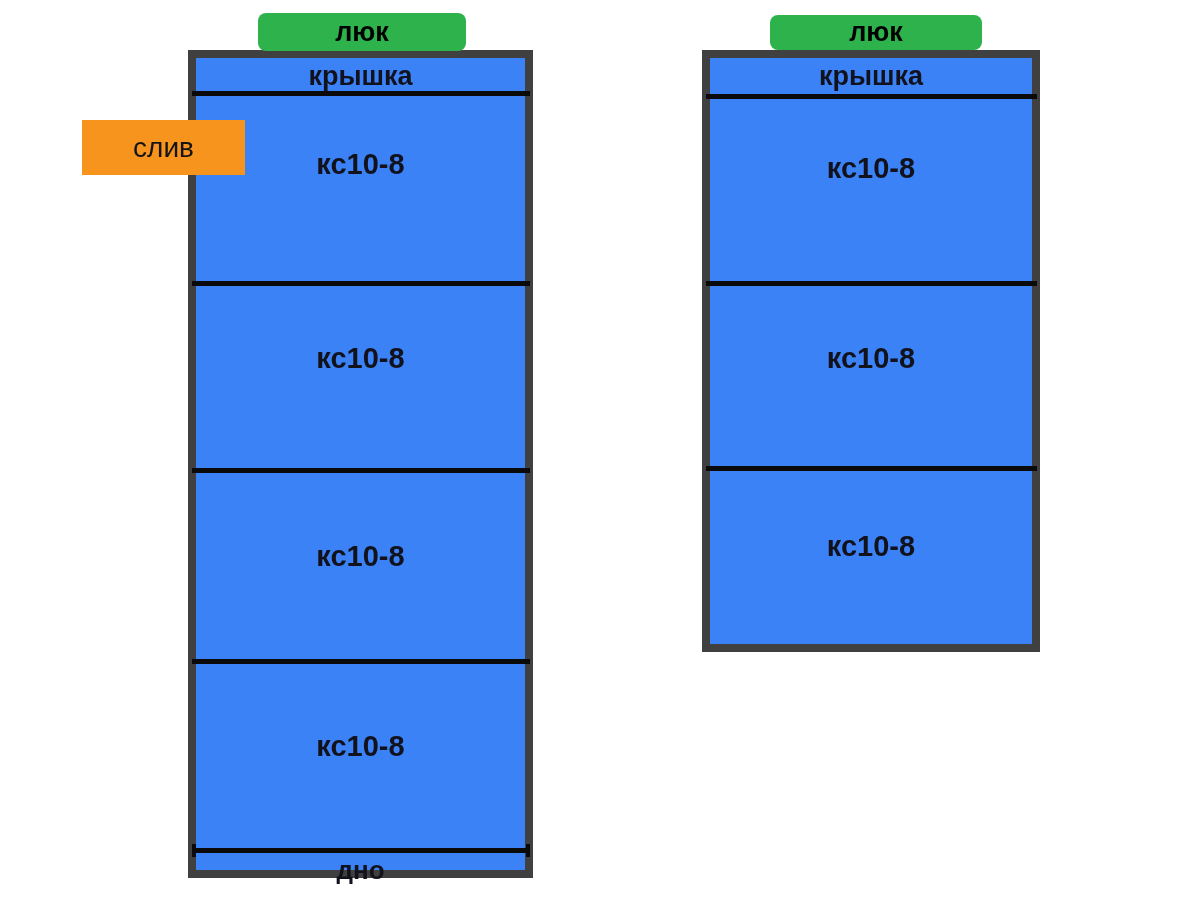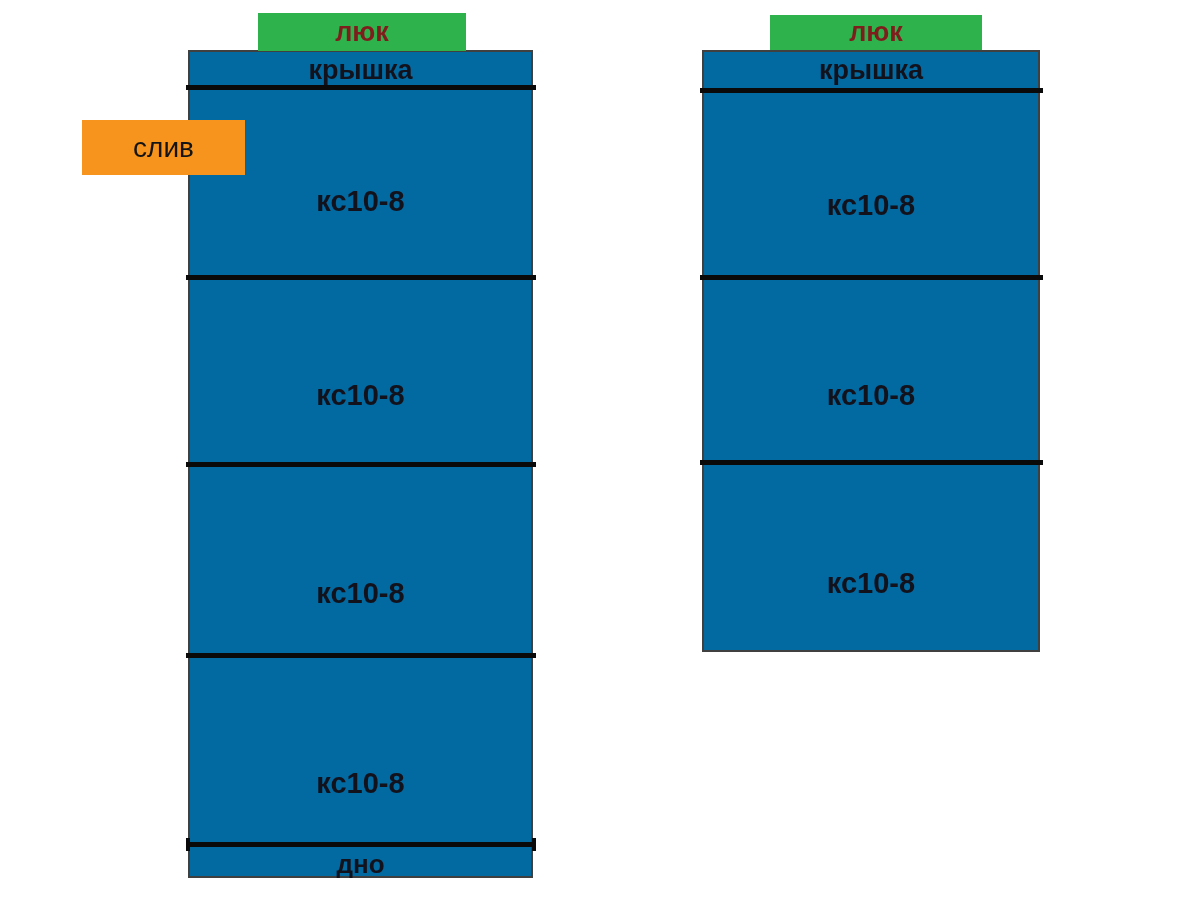--- a/index.html
+++ b/index.html
@@ -12,22 +12,22 @@
     width: 1200px;
     height: 900px;
     background: #ffffff;
     font-family: "Liberation Sans", sans-serif;
     overflow: hidden;
   }
 
   
   .well {
     position: absolute;
-    background: #0369a1;
-    border: 2px solid #404040;
+    background: #3b82f6;
+    border: 8px solid #404040;
     box-sizing: border-box;
   }
   .well-left  { left: 188px; top: 50px; width: 345px; height: 828px; }
   .well-right { left: 702px; top: 50px; width: 338px; height: 602px; }
 
   
   .hline {
     position: absolute;
     left: -4px;
     width: calc(100% + 9px);
@@ -59,21 +59,20 @@
   .ring-label {
     position: absolute;
     width: 100%;
     height: 42px;
     line-height: 42px;
     text-align: center;
     font-weight: bold;
     font-size: 29px;
     color: #12121c;
     z-index: 3;
-    margin-top: 43px;
   }
   .bottom-label {
     position: absolute;
     top: 797px;
     width: 100%;
     height: 30px;
     line-height: 30px;
     text-align: center;
     font-weight: bold;
     font-size: 26px;
@@ -83,22 +82,23 @@
 
   
   .hatch {
     position: absolute;
     background: #2eb34c;
     display: flex;
     align-items: center;
     justify-content: center;
     font-weight: bold;
     font-size: 27px;
-    color: #7f1d1d;
+    color: #000000;
     z-index: 1;
+    border-radius: 8px;
   }
   .hatch-left  { left: 258px; top: 13px; width: 208px; height: 38px; }
   .hatch-right { left: 770px; top: 15px; width: 212px; height: 35px; }
 
   
   .callout {
     position: absolute;
     background: #f7941e;
     display: flex;
     align-items: center;

